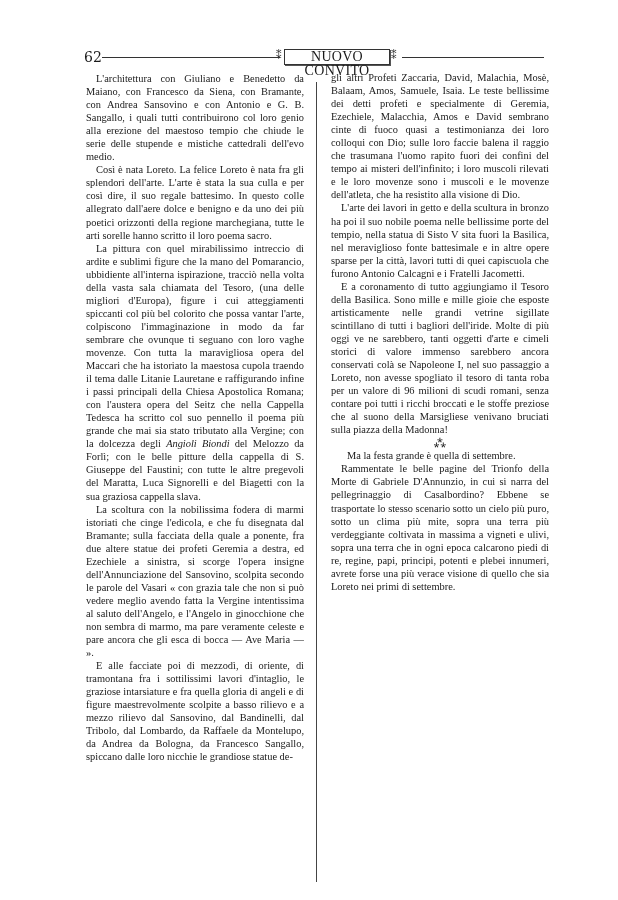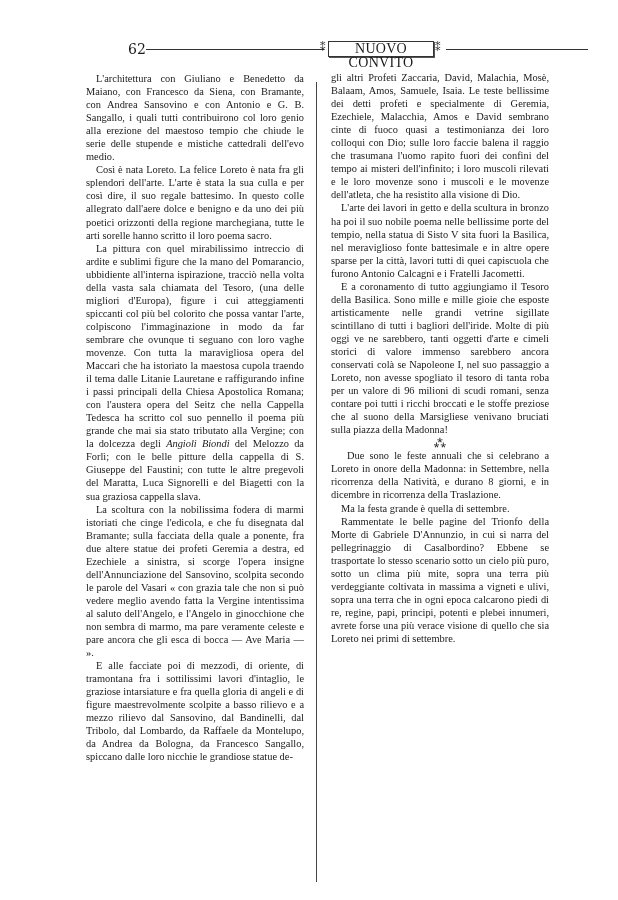--- a/index.html
+++ b/index.html
@@ -4,21 +4,21 @@
 <style>
   html, body { margin: 0; padding: 0; }
   body {
     width: 618px; height: 900px; overflow: hidden;
     background: #ffffff;
     font-family: "DejaVu Serif", "Liberation Serif", serif;
     color: #1a1a1a;
   }
   .page { position: relative; width: 618px; height: 900px; }
 
-  .header { position: absolute; left: 84px; top: 40px; width: 460px; height: 22px; margin-left: 44px; }
+  .header { position: absolute; left: 84px; top: 48px; width: 460px; height: 22px; }
   .page-num { position: absolute; left: 0; top: 1px; font-size: 14px; line-height: 16px; }
   .rule-left { position: absolute; left: 18px; top: 9px; width: 178px; border-top: 1px solid #333; }
   .title-box {
     position: absolute; left: 200px; top: 1px; width: 104px; height: 14px;
     border: 1px solid #333; box-shadow: 1px 1px 0 #555;
     font-size: 14px; line-height: 14px; text-align: center; letter-spacing: 0.3px;
     font-family: "Liberation Serif", serif;
   }
   .orn { position: absolute; top: 0; font-size: 11px; line-height: 16px; color: #333; }
   .orn-l { left: 192px; }
@@ -66,19 +66,18 @@
   <div class="col-divider"></div>
 
   <div class="col col-right">
     <p class="noindent">gli altri Profeti Zaccaria, David, Malachia, Mosè, Balaam, Amos, Samuele, Isaia. Le teste bellissime dei detti profeti e specialmente di Geremia, Ezechiele, Malacchia, Amos e David sembrano cinte di fuoco quasi a testimonianza dei loro colloqui con Dio; sulle loro faccie balena il raggio che trasumana l'uomo rapito fuori dei confini del tempo ai misteri dell'infinito; i loro muscoli rilevati e le loro movenze sono i muscoli e le movenze dell'atleta, che ha resistito alla visione di Dio.</p>
     <p>L'arte dei lavori in getto e della scultura in bronzo ha poi il suo nobile poema nelle bellissime porte del tempio, nella statua di Sisto V sita fuori la Basilica, nel meraviglioso fonte battesimale e in altre opere sparse per la città, lavori tutti di quei capiscuola che furono Antonio Calcagni e i Fratelli Jacometti.</p>
     <p>E a coronamento di tutto aggiungiamo il Tesoro della Basilica. Sono mille e mille gioie che esposte artisticamente nelle grandi vetrine sigillate scintillano di tutti i bagliori dell'iride. Molte di più oggi ve ne sarebbero, tanti oggetti d'arte e cimeli storici di valore immenso sarebbero ancora conservati colà se Napoleone I, nel suo passaggio a Loreto, non avesse spogliato il tesoro di tanta roba per un valore di 96 milioni di scudi romani, senza contare poi tutti i ricchi broccati e le stoffe preziose che al suono della Marsigliese venivano bruciati sulla piazza della Madonna!</p>
 
     <p class="asterism">⁂</p>
 
     <div class="section2">
-      <p>Due sono le feste annuali che si celebrano a Loreto in onore della Madonna: in Settembre, nella ricorrenza della Natività, e durano 8 giorni, e in dicembre in ricorrenza della Traslazione.</p>
       <p>Ma la festa grande è quella di settembre.</p>
       <p>Rammentate le belle pagine del Trionfo della Morte di Gabriele D'Annunzio, in cui si narra del pellegrinaggio di Casalbordino? Ebbene se trasportate lo stesso scenario sotto un cielo più puro, sotto un clima più mite, sopra una terra più verdeggiante coltivata in massima a vigneti e ulivi, sopra una terra che in ogni epoca calcarono piedi di re, regine, papi, principi, potenti e plebei innumeri, avrete forse una più verace visione di quello che sia Loreto nei primi di settembre.</p>
     </div>
   </div>
 
 </div>
 
 </body></html>

